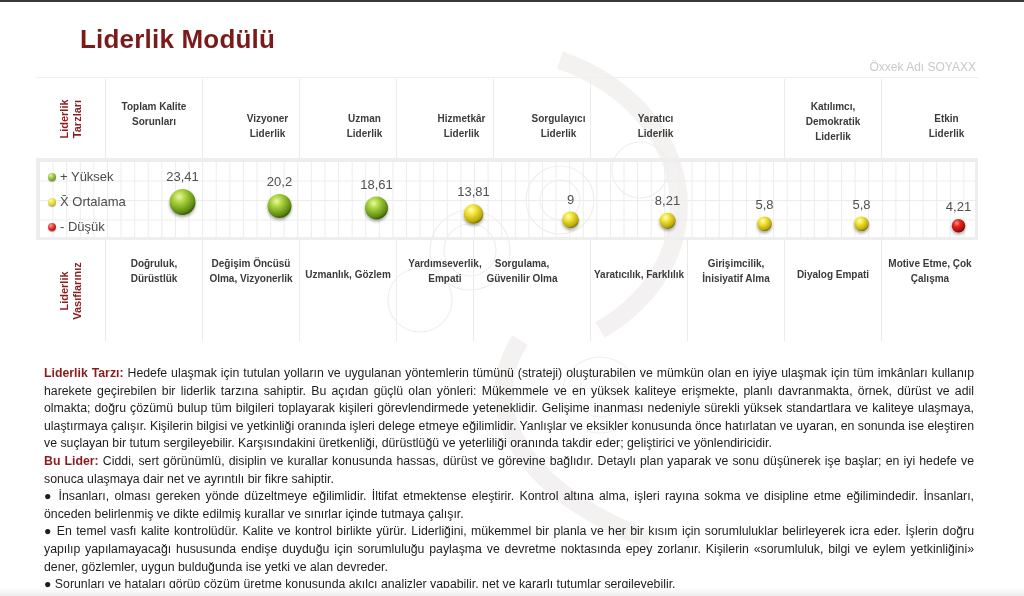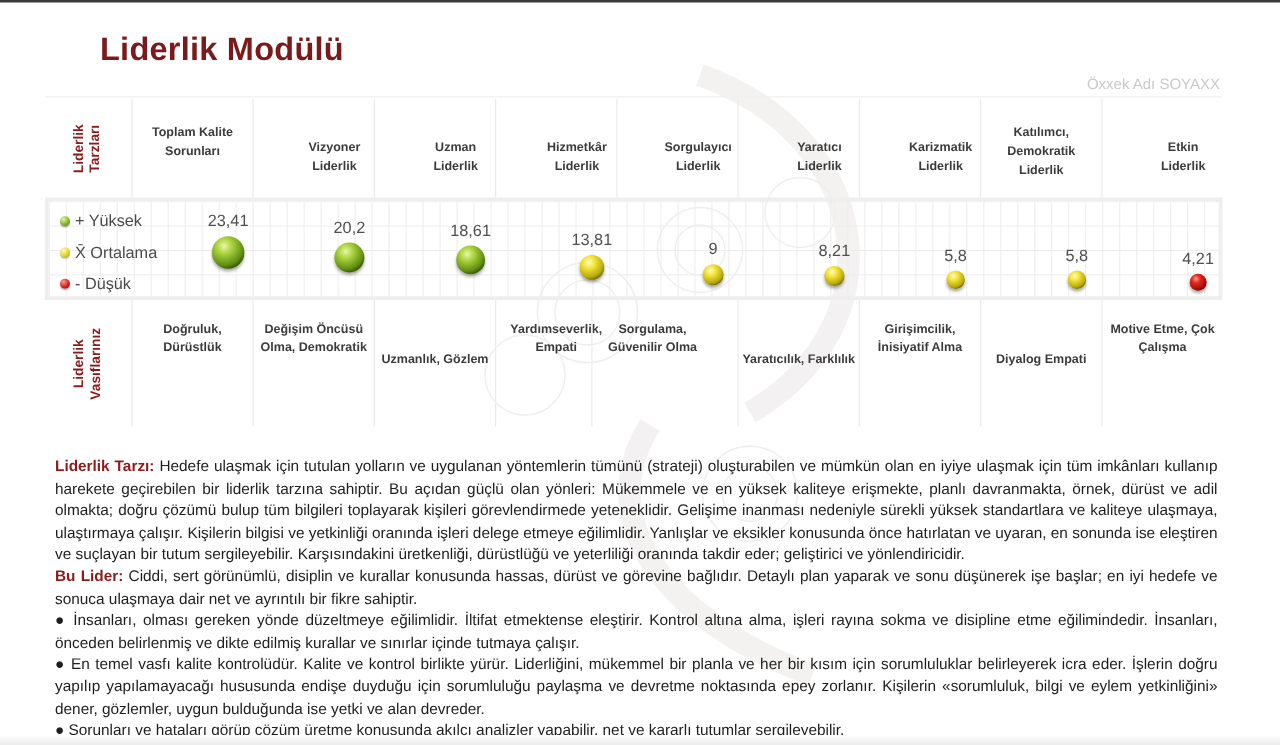--- a/index.html
+++ b/index.html
@@ -44,21 +44,21 @@
   .col {
     position: absolute; top: 0; height: 100%; width: 97px;
     border-left: 1px solid #ebebeb;
     display: flex; align-items: center; justify-content: center; text-align: center;
     font-family: "Liberation Sans", sans-serif; font-weight: bold; font-size: 10px;
     color: #3b3b3b; line-height: 15px; box-sizing: border-box; padding: 0 2px;
   }
   .row-head .col { align-items: flex-start; padding-top: 20px; }
   .row-head .col.single { padding-top: 32px; padding-left: 35px; }
   .row-foot .col { align-items: flex-start; padding-top: 16px; }
-  .row-foot .col.single { padding-top: 40px; text-align: right; }
+  .row-foot .col.single { padding-top: 27px; text-align: right; }
 
   .chart-box {
     position: absolute; left: 0; top: 0; width: 942px; height: 82px;
     border-top: 3px solid #eeeeee; border-bottom: 3px solid #eeeeee; border-left: 3px solid #eeeeee; border-right: 3px solid #eeeeee;
     box-sizing: border-box;
     background-image:
       linear-gradient(to right, #ececec 1px, transparent 1px),
       linear-gradient(to bottom, #ececec 1px, transparent 1px);
     background-size: 13.6px 100%, 100% 19.5px;
     background-position: 0 0, 0 0;
@@ -131,23 +131,20 @@
         <div>Uzman Liderlik</div>
       </div>
     <div class="col single" style="left:360px">
         <div>Hizmetkâr Liderlik</div>
       </div>
     <div class="col single" style="left:457px">
         <div>Sorgulayıcı Liderlik</div>
       </div>
     <div class="col single" style="left:554px">
         <div>Yaratıcı Liderlik</div>
-      </div>
-    <div class="col single" style="left:651px">
-        <div>Karizmatik Liderlik</div>
       </div>
     <div class="col" style="left:748px">
         <div>
           <div>Katılımcı,</div>
           <div>Demokratik Liderlik</div>
         </div>
       </div>
     <div class="col single" style="left:845px">
         <div>Etkin Liderlik</div>
       </div>
@@ -225,21 +222,21 @@
     </div>
     <div class="col" style="left:69px">
         <div>
           <div>Doğruluk,</div>
           <div>Dürüstlük</div>
         </div>
       </div>
     <div class="col" style="left:166px">
         <div>
           <div>Değişim Öncüsü</div>
-          <div>Olma, Demokratik</div>
+          <div>Olma, Vizyonerlik</div>
         </div>
       </div>
     <div class="col single" style="left:263px">
         <div>Uzmanlık, Gözlem</div>
       </div>
     <div class="col" style="left:360px">
         <div>
           <div>Yardımseverlik,</div>
           <div>Empati</div>
         </div>

